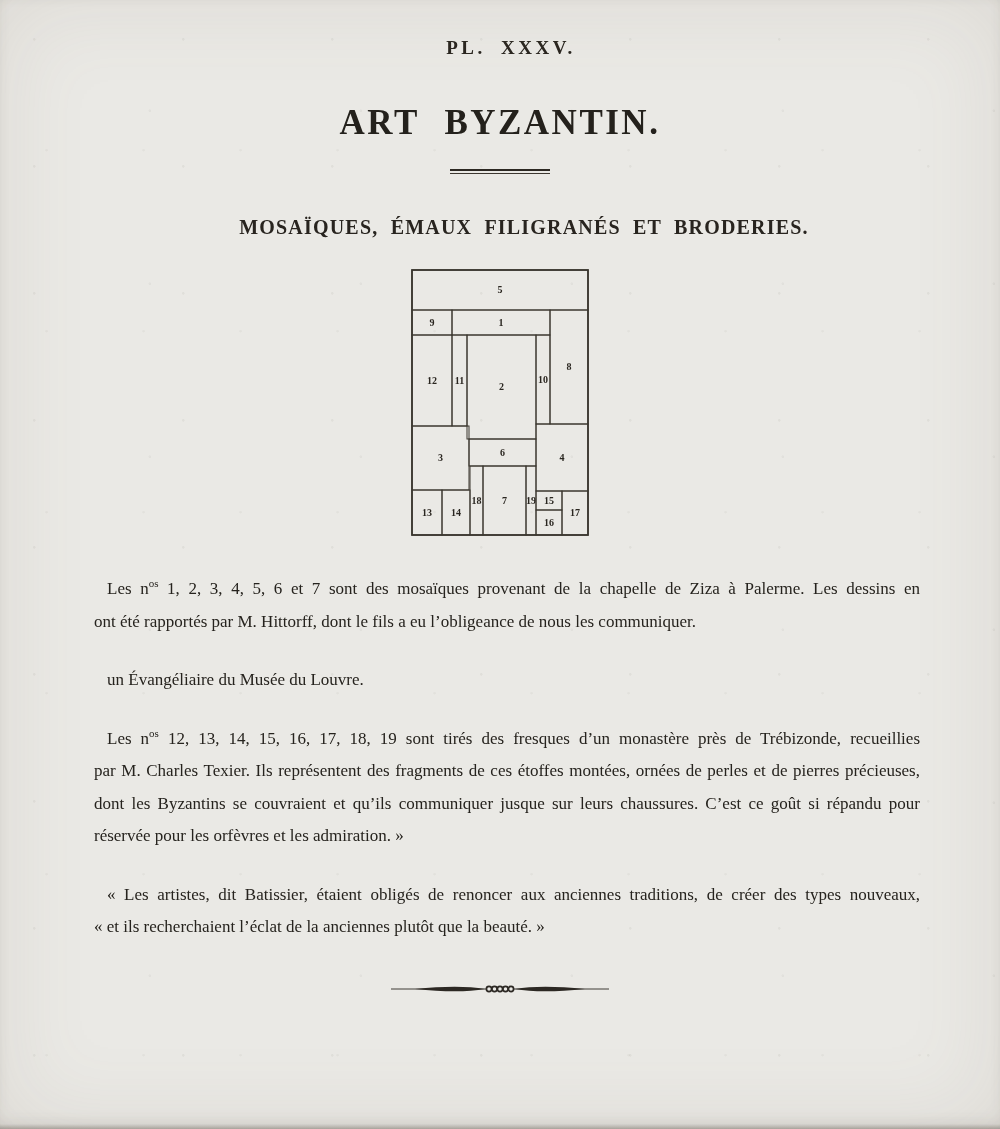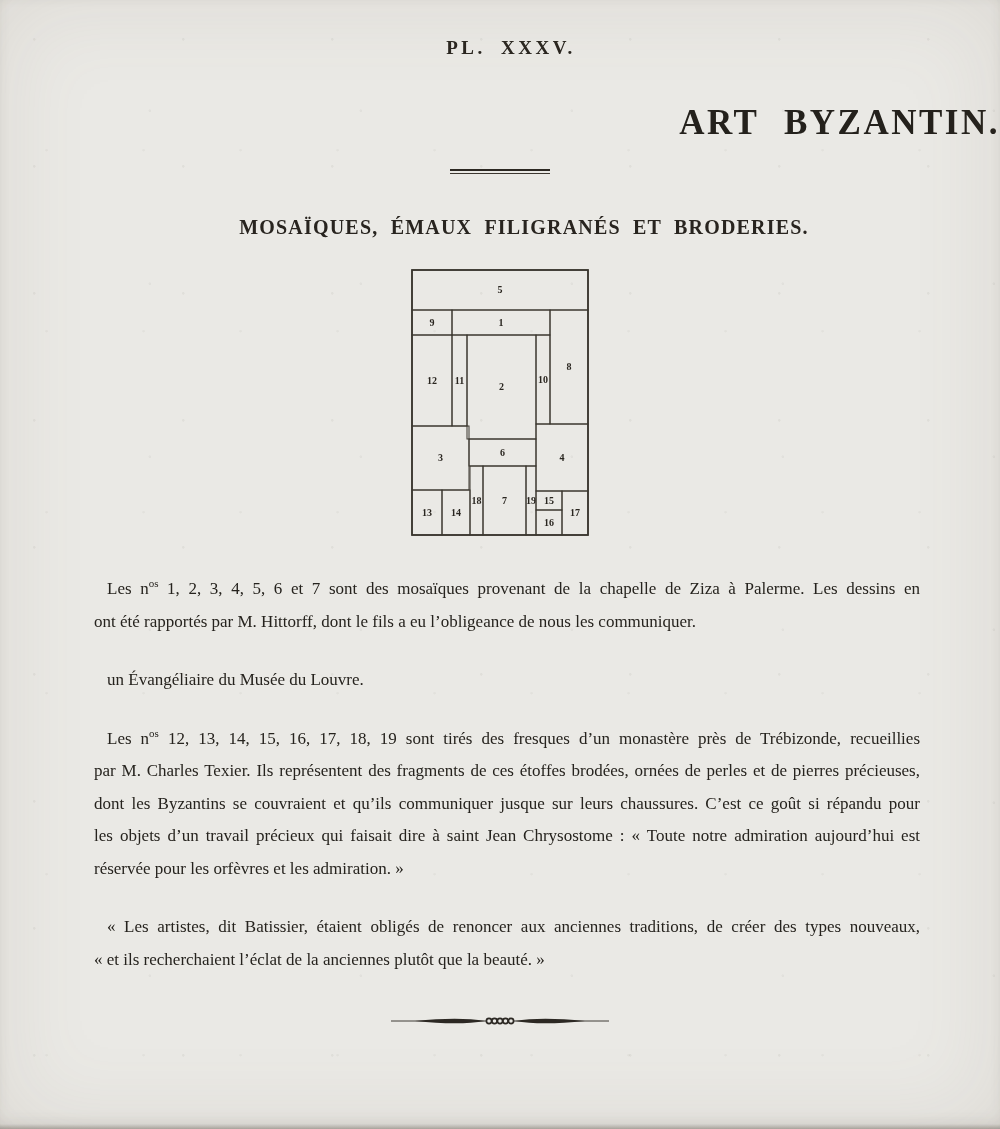--- a/index.html
+++ b/index.html
@@ -15,21 +15,21 @@
     color:#26231e;
     overflow:hidden;
     position:relative;
   }
   .sheet { position:absolute; inset:0; box-sizing:border-box; padding-top:37px; }
   .plate-label {
     text-align:center; font-size:19px; font-weight:bold;
     letter-spacing:3.5px; word-spacing:7px; color:#2a2620; line-height:22px;padding-left:22px;
   }
   .title {
-    margin-top:44px; text-align:right; font-size:35px; font-weight:bold;
+    margin-top:44px; text-align:center; font-size:35px; font-weight:bold;
     letter-spacing:2.5px; word-spacing:14px; color:#24211c; line-height:40px;
   }
   .title-rule {
     width:100px; height:2px; margin:26px auto 0;
     border-top:2.5px solid #2c2822; border-bottom:1px solid #3d3830;
   }
   .subtitle {
     margin-top:40px; text-align:center; font-size:20px; font-weight:bold;
     letter-spacing:1.2px; word-spacing:6px; color:#28241f; line-height:26px;padding-left:48px;
   }
@@ -117,23 +117,22 @@
   <div class="body-text">
       <div class="para">
         <div class="pline"><span>Les n</span><sup class="sup">os</sup><span> 1, 2, 3, 4, 5, 6 et 7 sont des mosaïques provenant de la chapelle de Ziza à Palerme. Les dessins en</span></div>
         <div class="pline last"><span>ont été rapportés par M. Hittorff, dont le fils a eu l’obligeance de nous les communiquer.</span></div>
       </div>
       <div class="para">
         <div class="pline last"><span>un Évangéliaire du Musée du Louvre.</span></div>
       </div>
       <div class="para">
         <div class="pline"><span>Les n</span><sup class="sup">os</sup><span> 12, 13, 14, 15, 16, 17, 18, 19 sont tirés des fresques d’un monastère près de Trébizonde, recueillies</span></div>
-        <div class="pline"><span>par M. Charles Texier. Ils représentent des fragments de ces étoffes brodées, ornées de perles et de pierres précieuses,</span></div>
+        <div class="pline"><span>par M. Charles Texier. Ils représentent des fragments de ces étoffes montées, ornées de perles et de pierres précieuses,</span></div>
         <div class="pline"><span>dont les Byzantins se couvraient et qu’ils communiquer jusque sur leurs chaussures. C’est ce goût si répandu pour</span></div>
-        <div class="pline"><span>les objets d’un travail précieux qui faisait dire à saint Jean Chrysostome : « Toute notre admiration aujourd’hui est</span></div>
         <div class="pline last"><span>réservée pour les orfèvres et les admiration. »</span></div>
       </div>
       <div class="para">
         <div class="pline"><span>« Les artistes, dit Batissier, étaient obligés de renoncer aux anciennes traditions, de créer des types nouveaux,</span></div>
         <div class="pline last"><span>« et ils recherchaient l’éclat de la anciennes plutôt que la beauté. »</span></div>
       </div>
     </div>
 
   <div class="ornament">
     <svg width="222" height="16" viewBox="0 0 222 16" xmlns="http://www.w3.org/2000/svg">

